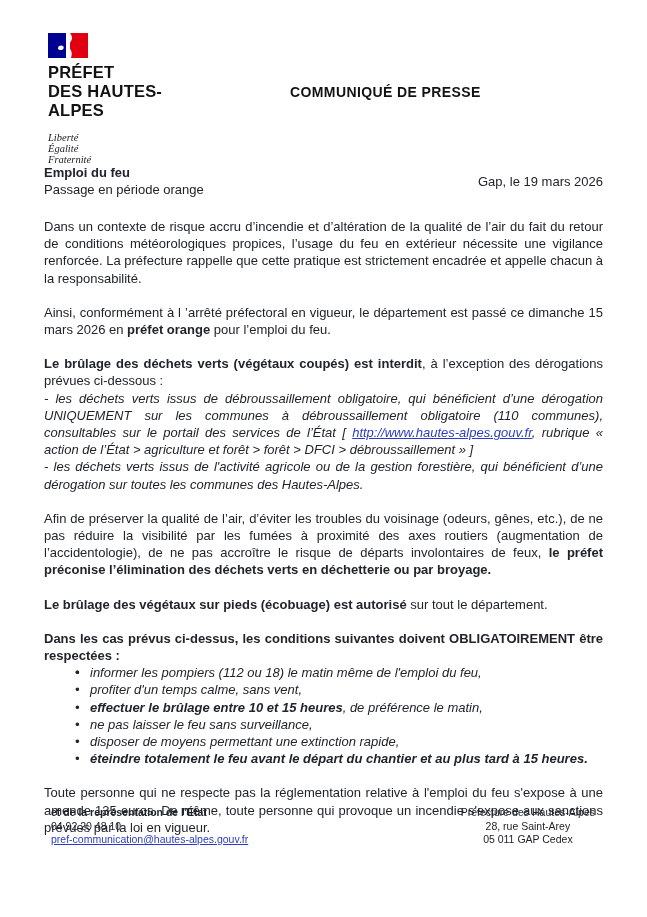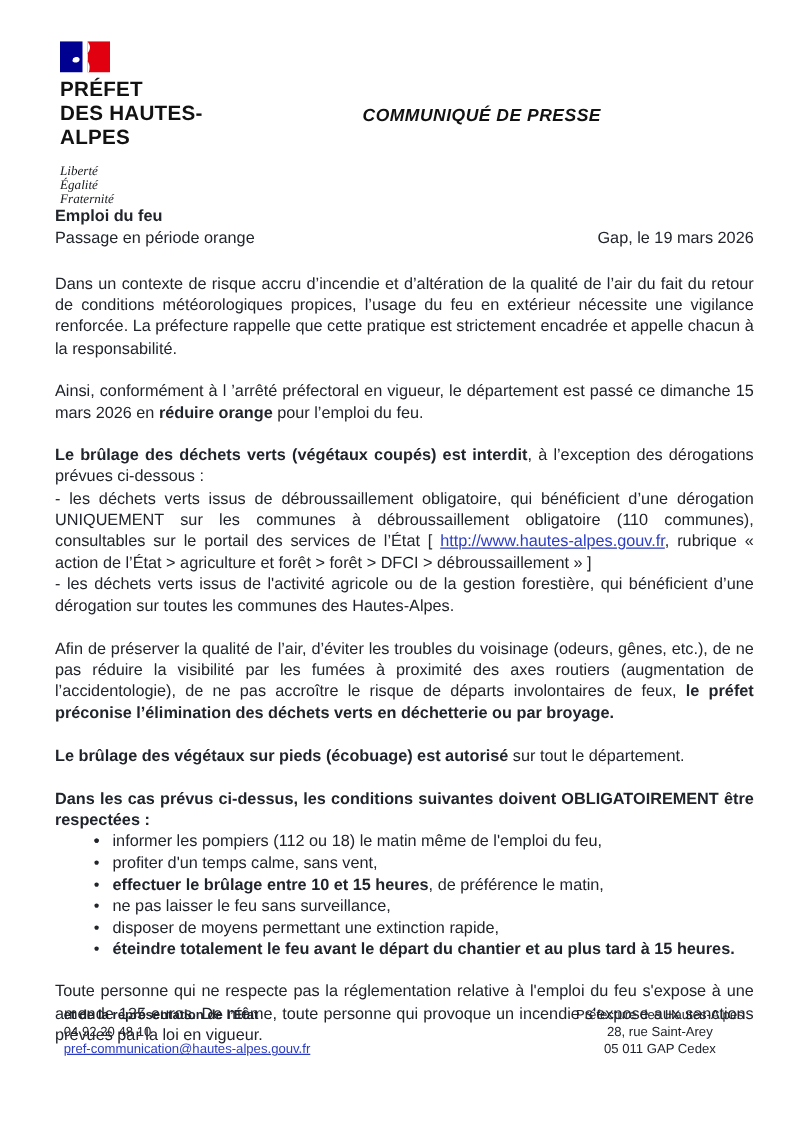--- a/index.html
+++ b/index.html
@@ -20,40 +20,39 @@
   .logo-block { position: absolute; left: 48px; top: 33px; }
   .flag-svg { display: block; }
   .ministry { margin-top: 5px; font-weight: 700; font-size: 16.5px; line-height: 19px; letter-spacing: .2px; color: #121212; }
   .motto { margin-top: 13px; font-family: "Liberation Serif", serif; font-style: italic; font-size: 10.5px; line-height: 10.5px; color: #16181d; }
   .motto div { margin-bottom: .5px; }
 
   .doc-type {
     position: absolute; left: 290px; top: 84px;
     font-weight: 700; font-size: 14px; letter-spacing: .4px; color: #121212;
     white-space: nowrap;
-    font-style: italic;
   }
 
   
   .meta {
     position: absolute; left: 44px; right: 44px; top: 164px;
-    display: flex; justify-content: space-between; align-items: flex-end;
+    display: flex; justify-content: space-between; align-items: center;
     font-size: 13px; line-height: 17px;
   }
   .subject-title { font-weight: 700; }
 
   
   .content {
     position: absolute; left: 44px; right: 44px; top: 218px;
     font-size: 13px; line-height: 17.2px;
     text-align: justify;
   }
   .para { margin: 0; }
   .para + .para, .para + .bullets, .bullets + .para { margin-top: 17px; }
-  .tight { margin-top: 0 !important; }
+  .tight { margin-top: 0 !important; font-style: italic; }
   .b { font-weight: 700; }
   a.doc-link { color: #2b3cc4; text-decoration: underline; cursor: pointer; }
 
   ul.bullets { list-style: none; }
   ul.bullets li { position: relative; padding-left: 46px; }
   ul.bullets li .bullet-dot { position: absolute; left: 31px; top: 0; }
 
   
   .footer {
     position: absolute; left: 51px; right: 52px; top: 806px;
@@ -91,21 +90,21 @@
   <div class="meta">
     <div class="subject">
       <div class="subject-title">Emploi du feu</div>
       <div class="subject-sub">Passage en période orange</div>
     </div>
     <div class="dateline">Gap, le 19 mars 2026</div>
   </div>
 
   <div class="content" id="body-blocks">
       <p class="para"><span>Dans un contexte de risque accru d’incendie et d’altération de la qualité de l’air du fait du retour de conditions météorologiques propices, l’usage du feu en extérieur nécessite une vigilance renforcée. La préfecture rappelle que cette pratique est strictement encadrée et appelle chacun à la responsabilité.</span></p>
-      <p class="para"><span>Ainsi, conformément à l ’arrêté préfectoral en vigueur, le département est passé ce dimanche 15 mars 2026 en </span><span class="b">réduire orange</span><span> pour l’emploi du feu.</span></p>
+      <p class="para"><span>Ainsi, conformément à l ’arrêté préfectoral en vigueur, le département est passé ce dimanche 15 mars 2026 en </span><span class="b">préfet orange</span><span> pour l’emploi du feu.</span></p>
       <p class="para"><span class="b">Le brûlage des déchets verts (végétaux coupés) est interdit</span><span>, à l’exception des dérogations prévues ci-dessous :</span></p>
       <p class="para tight"><span>- les déchets verts issus de débroussaillement obligatoire, qui bénéficient d’une dérogation UNIQUEMENT sur les communes à débroussaillement obligatoire (110 communes), consultables sur le portail des services de l’État [ </span><a href="#" class="doc-link">http://www.hautes-alpes.gouv.fr</a><span>, rubrique « action de l’État &gt; agriculture et forêt &gt; forêt &gt; DFCI &gt; débroussaillement » ]</span></p>
       <p class="para tight"><span>- les déchets verts issus de l'activité agricole ou de la gestion forestière, qui bénéficient d’une dérogation sur toutes les communes des Hautes-Alpes.</span></p>
       <p class="para"><span>Afin de préserver la qualité de l’air, d’éviter les troubles du voisinage (odeurs, gênes, etc.), de ne pas réduire la visibilité par les fumées à proximité des axes routiers (augmentation de l’accidentologie), de ne pas accroître le risque de départs involontaires de feux, </span><span class="b">le préfet préconise l’élimination des déchets verts en déchetterie ou par broyage.</span></p>
       <p class="para"><span class="b">Le brûlage des végétaux sur pieds (écobuage) est autorisé</span><span> sur tout le département.</span></p>
       <p class="para"><span class="b">Dans les cas prévus ci-dessus, les conditions suivantes doivent OBLIGATOIREMENT être respectées :</span></p>
       <ul class="bullets tight">
         <li><span class="bullet-dot">•</span></li>
         <li><span class="bullet-dot">•</span><span>informer les pompiers (112 ou 18) le matin même de l'emploi du feu,</span></li>
         <li><span class="bullet-dot">•</span><span>profiter d'un temps calme, sans vent,</span></li>

